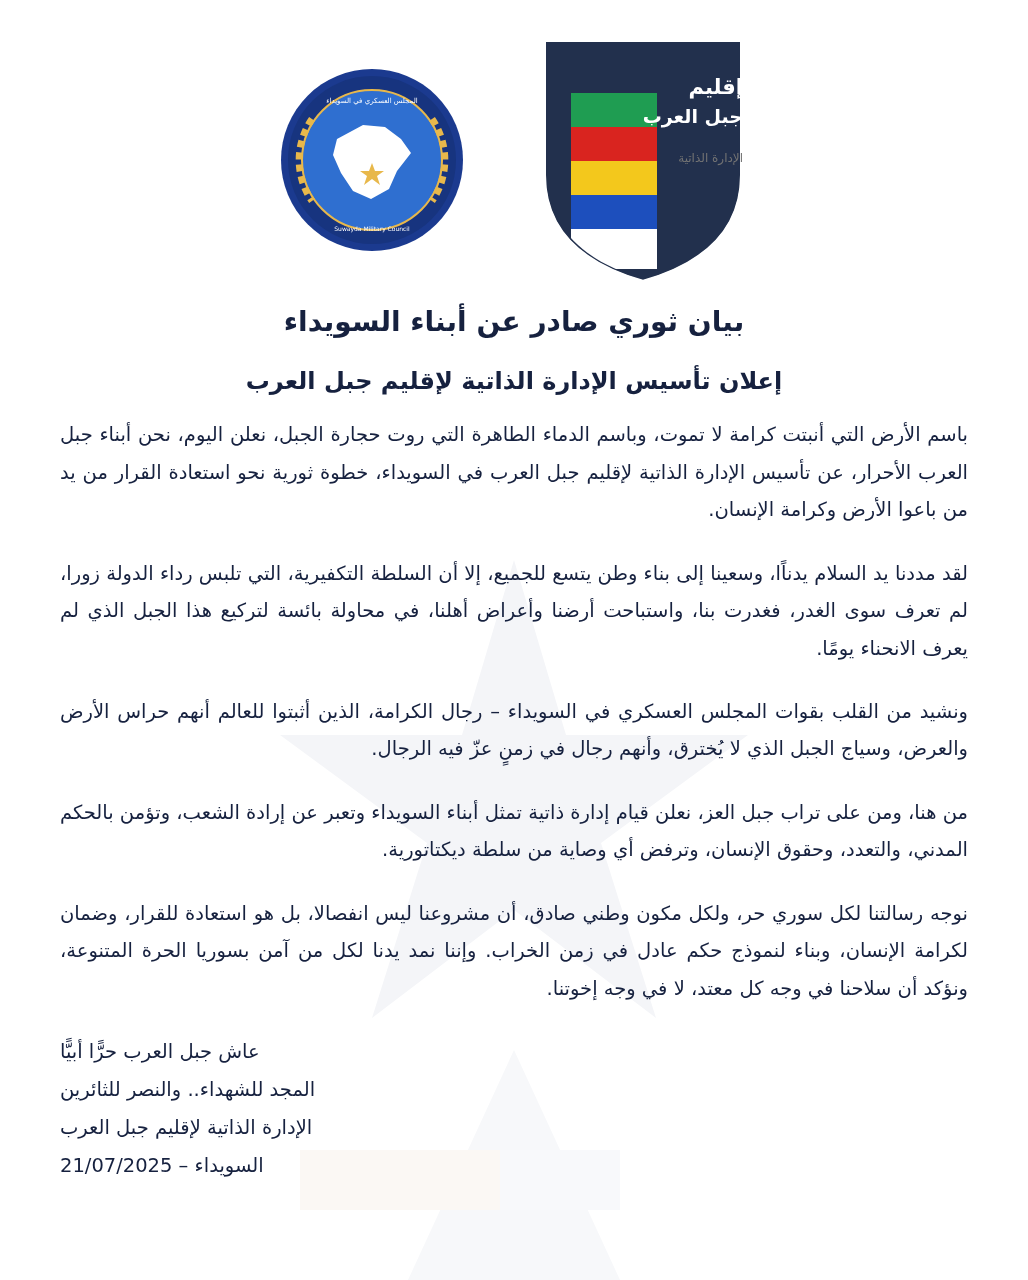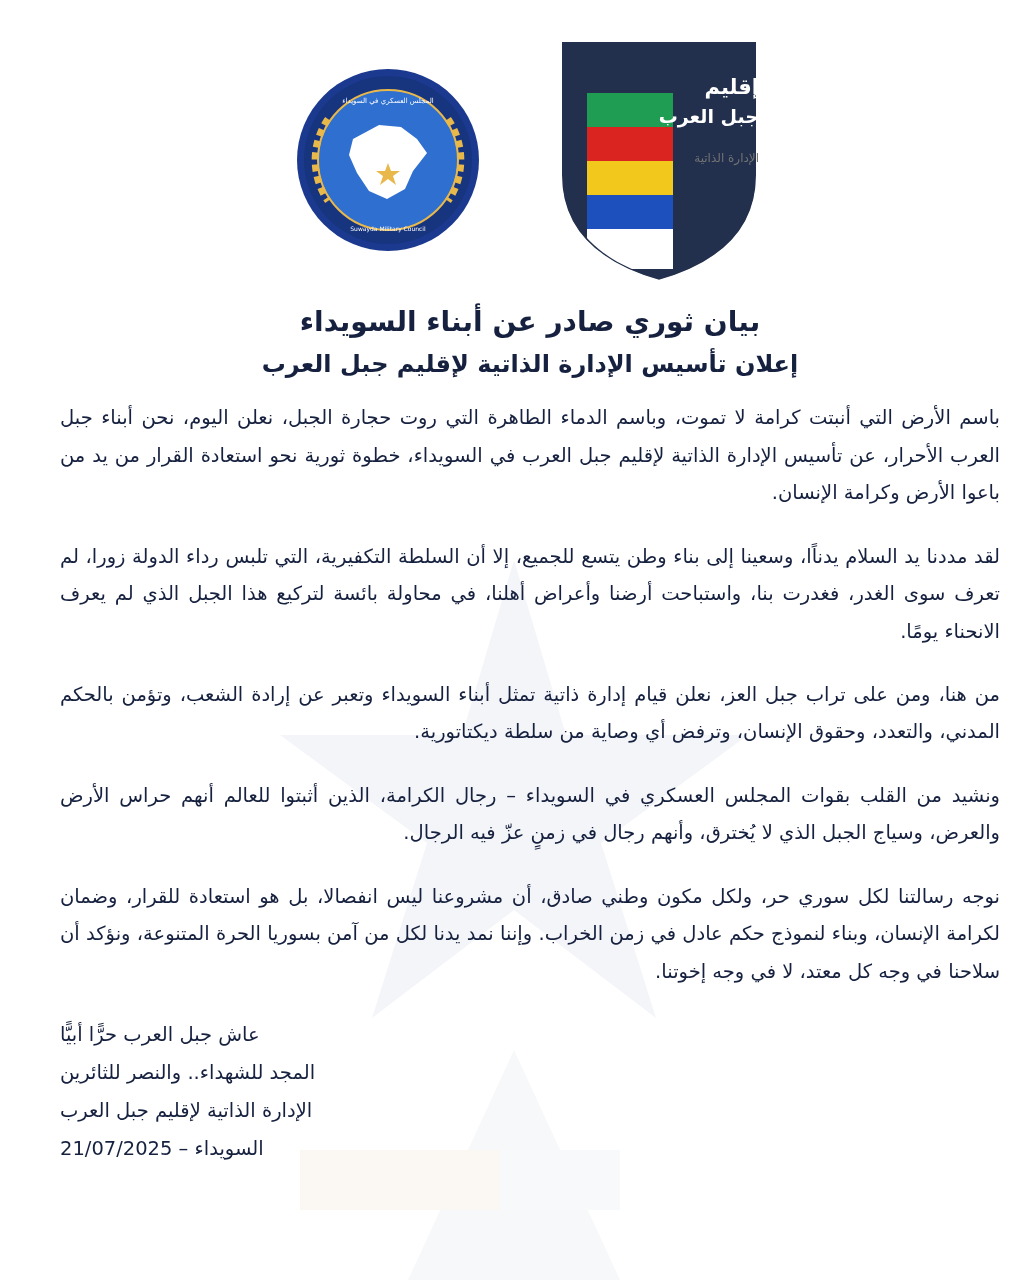--- a/index.html
+++ b/index.html
@@ -24,21 +24,21 @@
     pointer-events: none;
     z-index: 0;
   }
 
   .page {
     position: relative;
     z-index: 2;
     width: 1028px;
     height: 1280px;
     box-sizing: border-box;
-    padding: 26px 28px 10px 60px;
+    padding: 26px 60px 10px 60px;
   }
 
   
   .emblems {
     display: flex;
     flex-direction: row;
     align-items: center;
     justify-content: center;
     gap: 72px;
     height: 268px;
@@ -68,21 +68,21 @@
     font-weight: bold;
     color: #16213f;
     letter-spacing: 0;
     line-height: 1.45;
   }
   .heading-sub {
     font-size: 24px;
     font-weight: bold;
     color: #16213f;
     line-height: 1.45;
-    margin-top: 4px;
+    margin-top: 21px;
   }
 
   
   .body-text {
     margin-top: 18px;
     text-align: justify;
     text-align-last: right;
     direction: rtl;
   }
   .body-text p {
@@ -174,22 +174,22 @@
   </div>
 
   <div class="headings">
     <div class="heading-main">بيان ثوري صادر عن أبناء السويداء</div>
     <div class="heading-sub">إعلان تأسيس الإدارة الذاتية لإقليم جبل العرب</div>
   </div>
 
   <div class="body-text">
     <p>باسم الأرض التي أنبتت كرامة لا تموت، وباسم الدماء الطاهرة التي روت حجارة الجبل، نعلن اليوم، نحن أبناء جبل العرب الأحرار، عن تأسيس الإدارة الذاتية لإقليم جبل العرب في السويداء، خطوة ثورية نحو استعادة القرار من يد من باعوا الأرض وكرامة الإنسان.</p>
     <p>لقد مددنا يد السلام يدناًا، وسعينا إلى بناء وطن يتسع للجميع، إلا أن السلطة التكفيرية، التي تلبس رداء الدولة زورا، لم تعرف سوى الغدر، فغدرت بنا، واستباحت أرضنا وأعراض أهلنا، في محاولة بائسة لتركيع هذا الجبل الذي لم يعرف الانحناء يومًا.</p>
+    <p>ونشيد من القلب بقوات المجلس العسكري في السويداء – رجال الكرامة، الذين أثبتوا للعالم أنهم حراس الأرض والعرض، وسياج الجبل الذي لا يُخترق، وأنهم رجال في زمنٍ عزّ فيه الرجال.</p>
     <p>من هنا، ومن على تراب جبل العز، نعلن قيام إدارة ذاتية تمثل أبناء السويداء وتعبر عن إرادة الشعب، وتؤمن بالحكم المدني، والتعدد، وحقوق الإنسان، وترفض أي وصاية من سلطة ديكتاتورية.</p>
-    <p>ونشيد من القلب بقوات المجلس العسكري في السويداء – رجال الكرامة، الذين أثبتوا للعالم أنهم حراس الأرض والعرض، وسياج الجبل الذي لا يُخترق، وأنهم رجال في زمنٍ عزّ فيه الرجال.</p>
     <p>نوجه رسالتنا لكل سوري حر، ولكل مكون وطني صادق، أن مشروعنا ليس انفصالا، بل هو استعادة للقرار، وضمان لكرامة الإنسان، وبناء لنموذج حكم عادل في زمن الخراب. وإننا نمد يدنا لكل من آمن بسوريا الحرة المتنوعة، ونؤكد أن سلاحنا في وجه كل معتد، لا في وجه إخوتنا.</p>
   </div>
 
   <div class="closing">
     <div>عاش جبل العرب حرًّا أبيًّا</div>
     <div>المجد للشهداء.. والنصر للثائرين</div>
     <div>الإدارة الذاتية لإقليم جبل العرب</div>
     <div>السويداء – 21/07/2025</div>
   </div>
 

